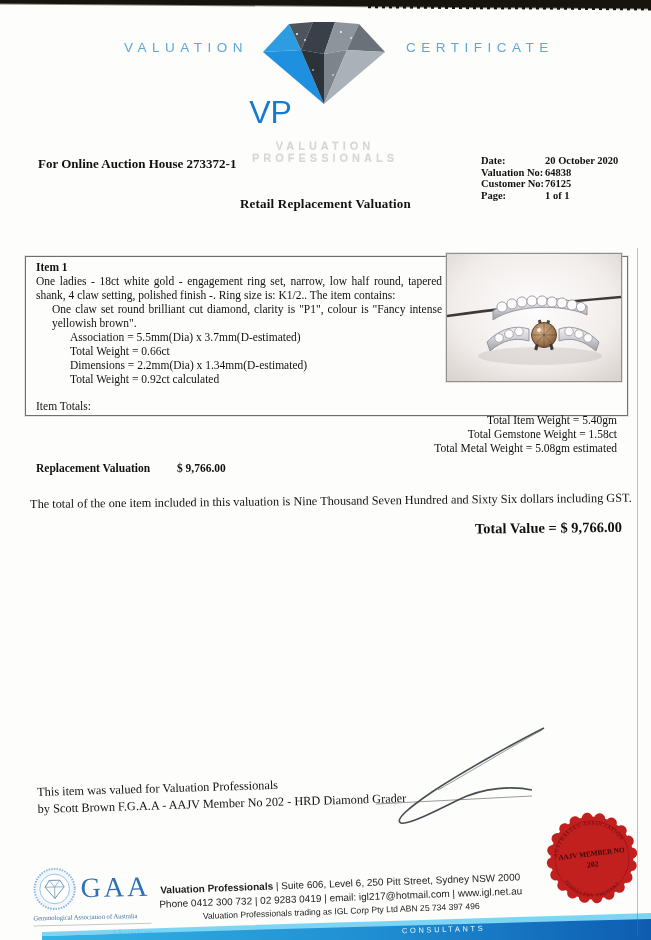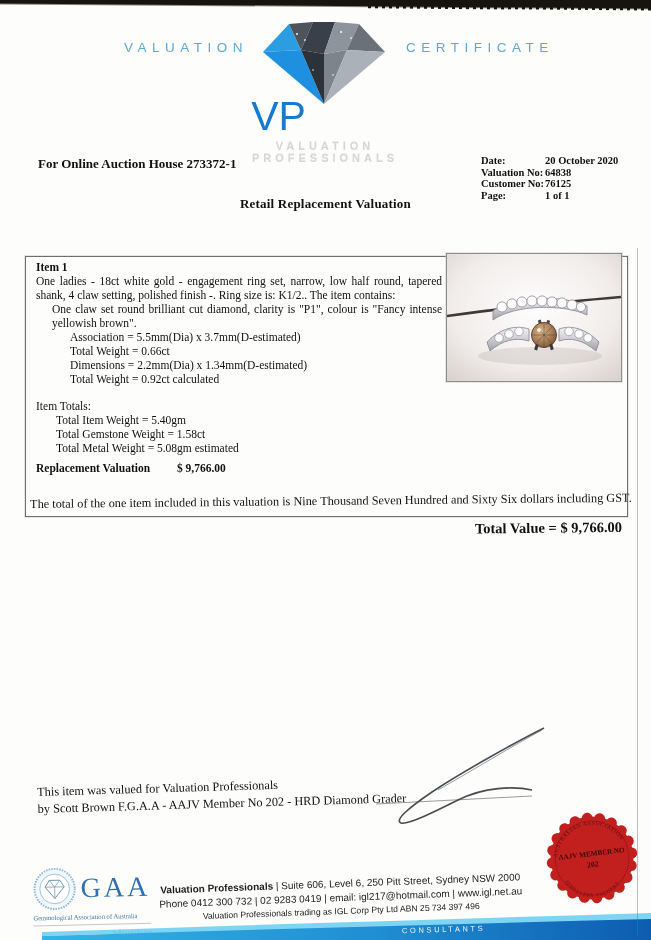--- a/index.html
+++ b/index.html
@@ -23,51 +23,51 @@
   }
   
   .hdr-word{
     position:absolute;top:40px;font-family:"Liberation Sans",sans-serif;
     font-size:13.5px;letter-spacing:5.5px;color:#5fa7d7;white-space:nowrap;
   }
   .hdr-word.left{left:124px;}
   .hdr-word.right{left:406px;}
   .diamond-logo{position:absolute;left:258px;top:20px;}
   .vp-initials{
-    position:absolute;left:8px;top:96px;width:541px;text-align:center;
-    font-family:"Liberation Sans",sans-serif;font-size:41px;color:#1679d2;line-height:1;
+    position:absolute;left:0;top:96px;width:541px;text-align:center;
+    font-family:"Liberation Sans",sans-serif;font-size:32px;color:#1679d2;line-height:1;
   }
   .vp-emboss{
     position:absolute;left:175px;top:140px;width:300px;text-align:center;
     font-family:"Liberation Sans",sans-serif;font-weight:bold;font-size:11px;
     letter-spacing:4px;line-height:12px;color:#d6d6d3;
     text-shadow:0 1px 0 rgba(255,255,255,.95),0 -1px 0 rgba(0,0,0,.07);
   }
   .for-line{position:absolute;left:38px;top:156px;font-weight:bold;font-size:13px;}
   .meta{position:absolute;left:481px;top:155px;font-size:10.5px;font-weight:bold;line-height:11.6px;}
   .meta .row{display:flex;}
   .meta .lbl{width:64px;}
   .meta .val{white-space:nowrap;}
   .doc-title{
     position:absolute;left:0;top:196px;width:651px;text-align:center;
     font-size:13px;font-weight:bold;letter-spacing:.2px;
   }
   
   .item-box{
-    position:absolute;left:25px;top:256px;width:603px;height:261px;
+    position:absolute;left:25px;top:256px;width:603px;height:160px;
     border:1.5px solid #6f6f6f;box-sizing:border-box;
     padding:3px 10px 0 10px;font-size:11.5px;line-height:14px;
     box-shadow:0 0 0 1px rgba(160,160,160,.25);
   }
   .item-box .h{font-weight:bold;}
   .para{width:406px;text-align:justify;}
   .ind1{margin-left:16px;width:390px;text-align:justify;}
   .ind2{margin-left:34px;}
   .gap14{height:13px;}
-  .totals-ind{margin-left:20px;}
+  .totals-ind{margin-left:20px;text-align:right;}
   .repl{font-weight:bold;margin-top:6px;}
   .repl .v{margin-left:24px;}
   
   .photo{
     position:absolute;left:446px;top:253px;width:176px;height:129px;
     border:1px solid #8f8f8f;box-sizing:border-box;background:#fbfafa;
     box-shadow:0 0 0 1px rgba(190,190,190,.4);
   }
   
   .summary{

